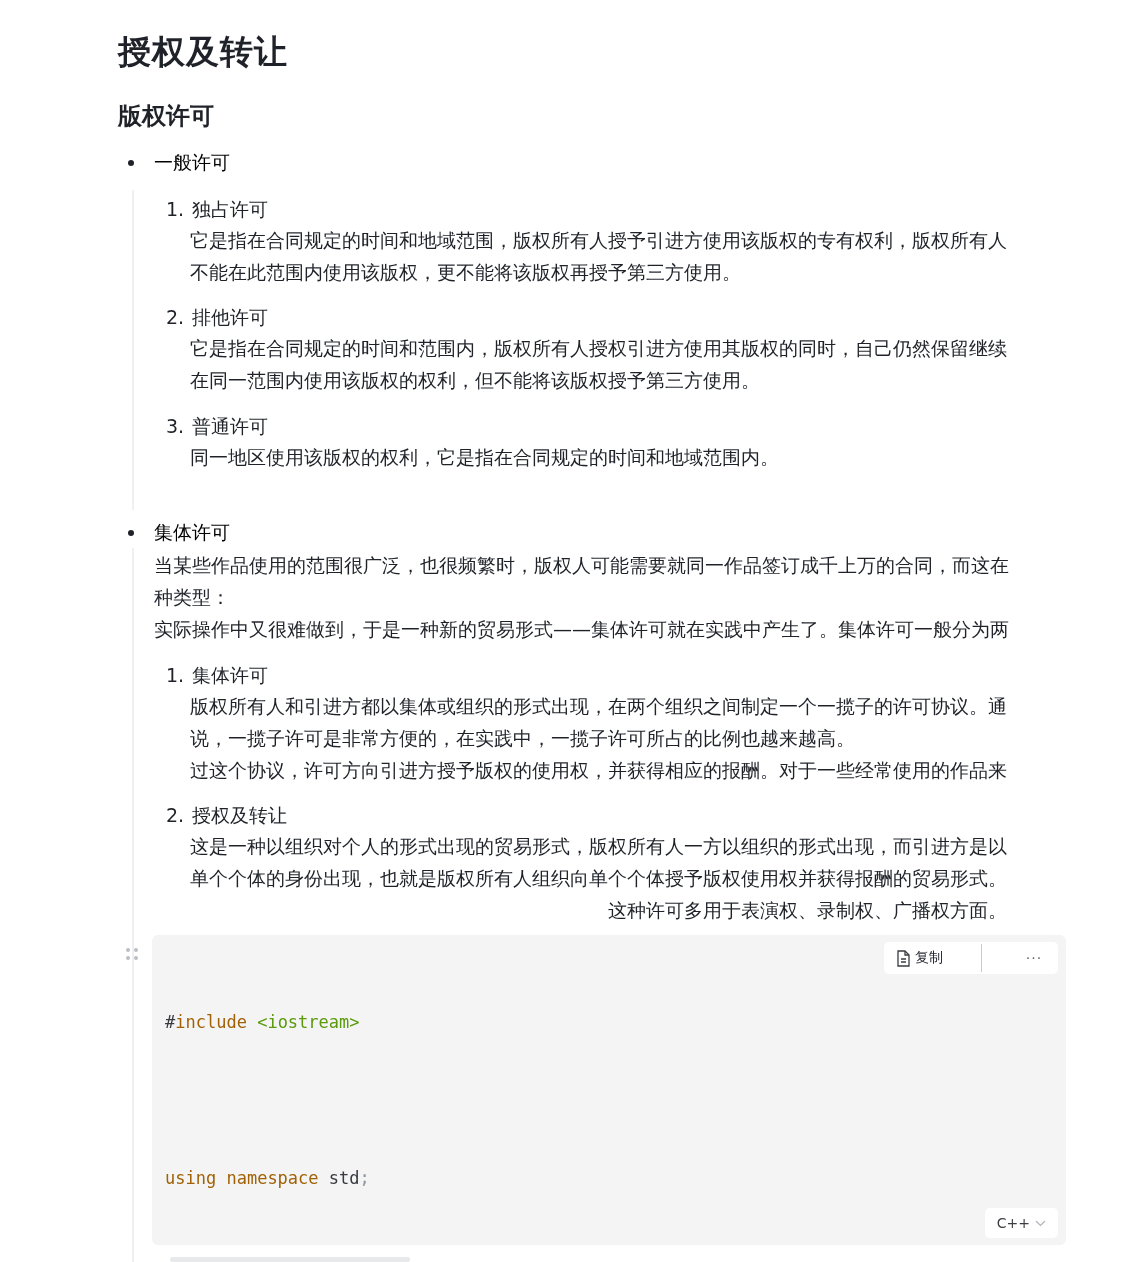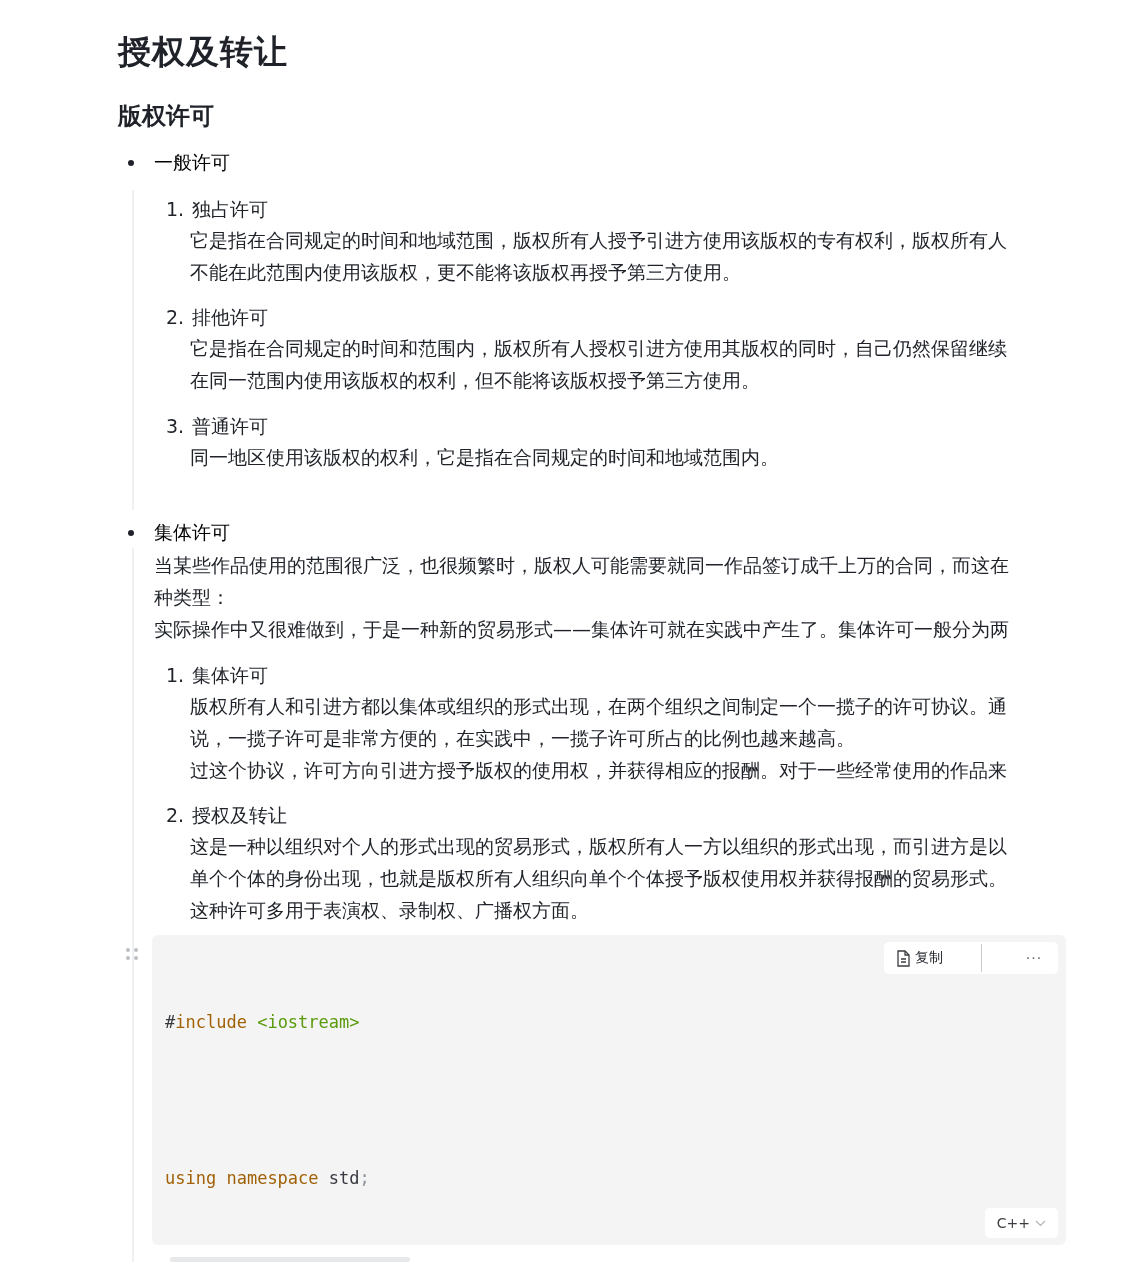--- a/index.html
+++ b/index.html
@@ -98,21 +98,21 @@
 <div class="para" style="left:190px;top:690px;">
   <div>版权所有人和引进方都以集体或组织的形式出现，在两个组织之间制定一个一揽子的许可协议。通</div>
   <div>说，一揽子许可是非常方便的，在实践中，一揽子许可所占的比例也越来越高。</div>
   <div>过这个协议，许可方向引进方授予版权的使用权，并获得相应的报酬。对于一些经常使用的作品来</div>
 </div>
 
 <div class="num-row" style="left:166px;top:802px;">
   <span class="num">2.</span>
   <span>授权及转让</span>
 </div>
-<div class="para" style="left:190px;top:830px;">
+<div class="para" style="left:190px;top:830px;text-align:right;">
   <div>这是一种以组织对个人的形式出现的贸易形式，版权所有人一方以组织的形式出现，而引进方是以</div>
   <div>单个个体的身份出现，也就是版权所有人组织向单个个体授予版权使用权并获得报酬的贸易形式。</div>
   <div>这种许可多用于表演权、录制权、广播权方面。</div>
 </div>
 
 <div class="drag-handle">
   <span style="left:0;top:0;"></span>
     <span style="left:8px;top:0;"></span>
   <span style="left:0;top:8px;"></span>
     <span style="left:8px;top:8px;"></span>

